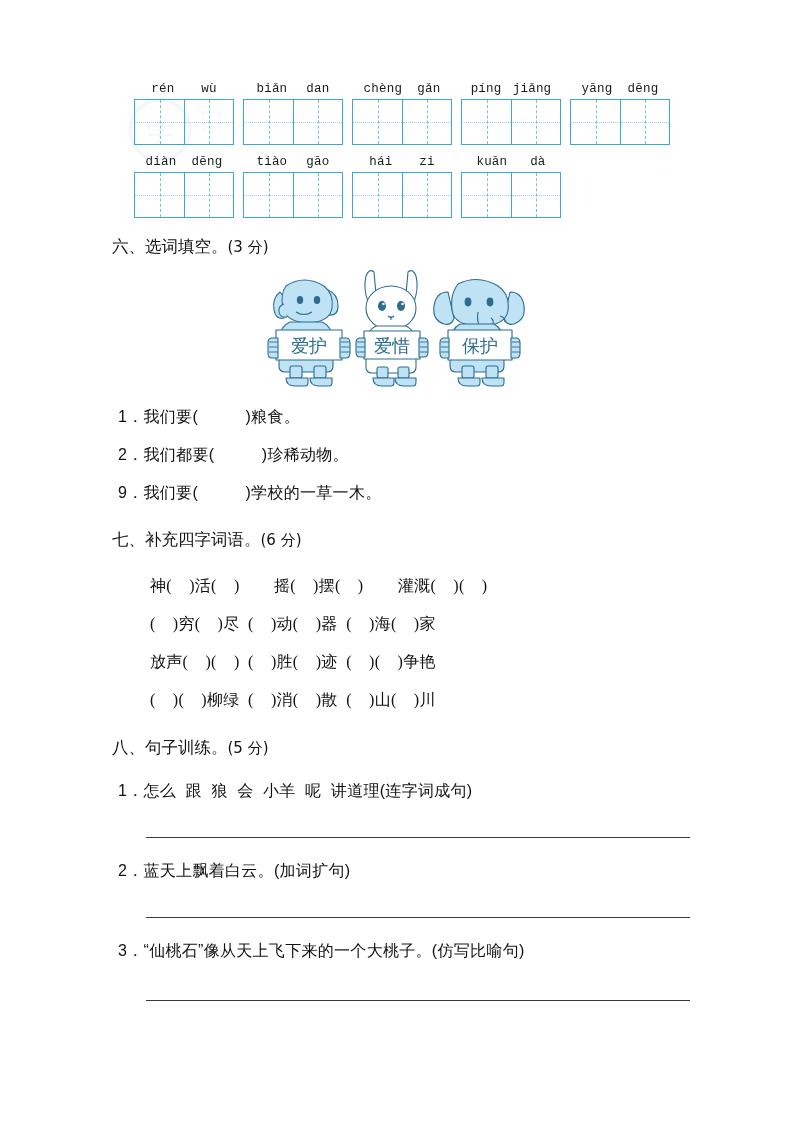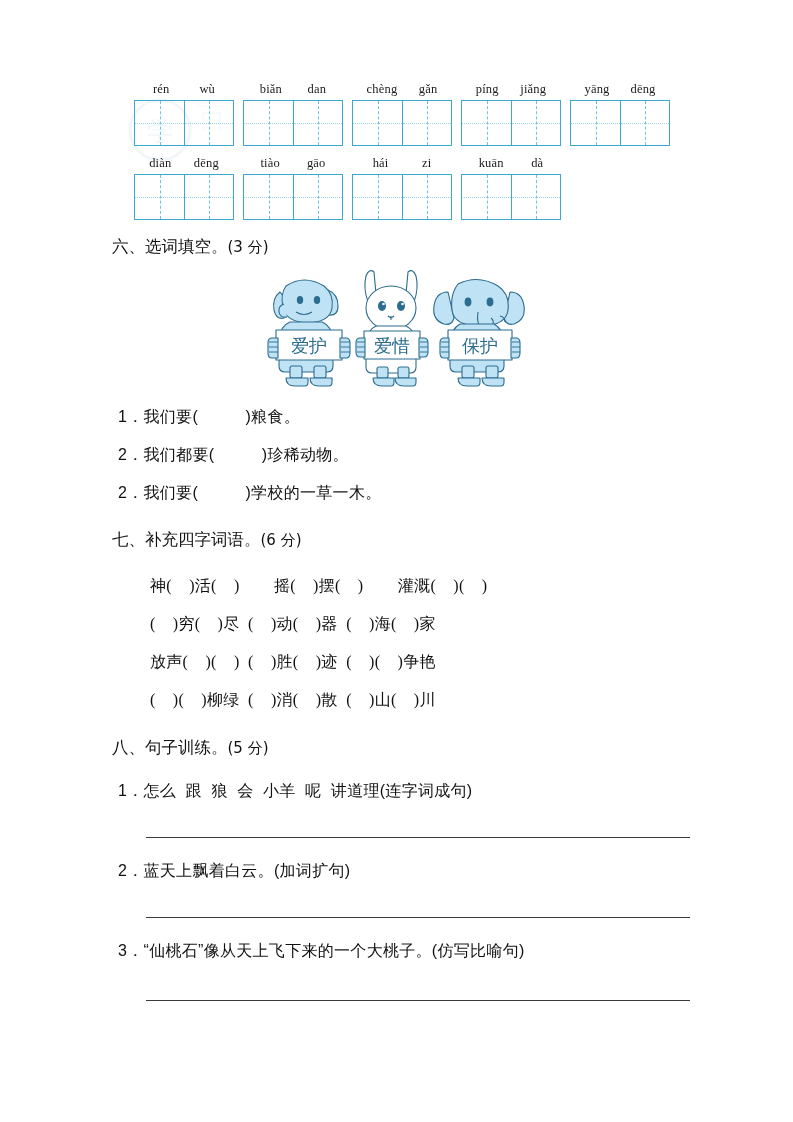--- a/index.html
+++ b/index.html
@@ -29,21 +29,21 @@
     margin-bottom: 10px;
   }
   .pinyin-cellgroup {
     width: 109px;
     box-sizing: border-box;
     padding-right: 9px;
   }
   .pinyin-label {
     display: flex;
     justify-content: space-around;
-    font-family: Liberation Serif, serif;
+    font-family: Liberation Mono, monospace;
     font-size: 12.5px;
     letter-spacing: 0.2px;
     color: #1a1a1a;
     margin-bottom: 3px;
     white-space: nowrap;
     padding: 0 4px;
   }
   .pinyin-label span { display: inline-block; }
   .tianzi-box {
     display: flex;
@@ -369,21 +369,21 @@
     </g>
 
     <text x="47" y="86" font-size="18" font-family="DejaVu Sans" text-anchor="middle" fill="#2b6c8f" id="sign-0">爱护</text>
     <text x="130" y="86" font-size="18" font-family="DejaVu Sans" text-anchor="middle" fill="#2b6c8f" id="sign-1">爱惜</text>
     <text x="218" y="86" font-size="18" font-family="DejaVu Sans" text-anchor="middle" fill="#2b6c8f" id="sign-2">保护</text>
   </svg>
 </div>
 
 <div class="q-line" id="q6-1">1．我们要(          )粮食。</div>
 <div class="q-line" id="q6-2">2．我们都要(          )珍稀动物。</div>
-<div class="q-line" id="q6-3">2．我们要(          )学校的一草一木。</div>
+<div class="q-line" id="q6-3">9．我们要(          )学校的一草一木。</div>
 
 <div class="section-head" id="sec7">
   <span>七、补充四字词语。</span><span class="pts">(6 分)</span>
 </div>
 
 <div class="idiom-row" id="idiom-0">神(    )活(    )        摇(    )摆(    )        灌溉(    )(    )</div>
 <div class="idiom-row" id="idiom-1">(    )穷(    )尽  (    )动(    )器  (    )海(    )家</div>
 <div class="idiom-row" id="idiom-2">放声(    )(    )  (    )胜(    )迹  (    )(    )争艳</div>
 <div class="idiom-row" id="idiom-3">(    )(    )柳绿  (    )消(    )散  (    )山(    )川</div>
 

